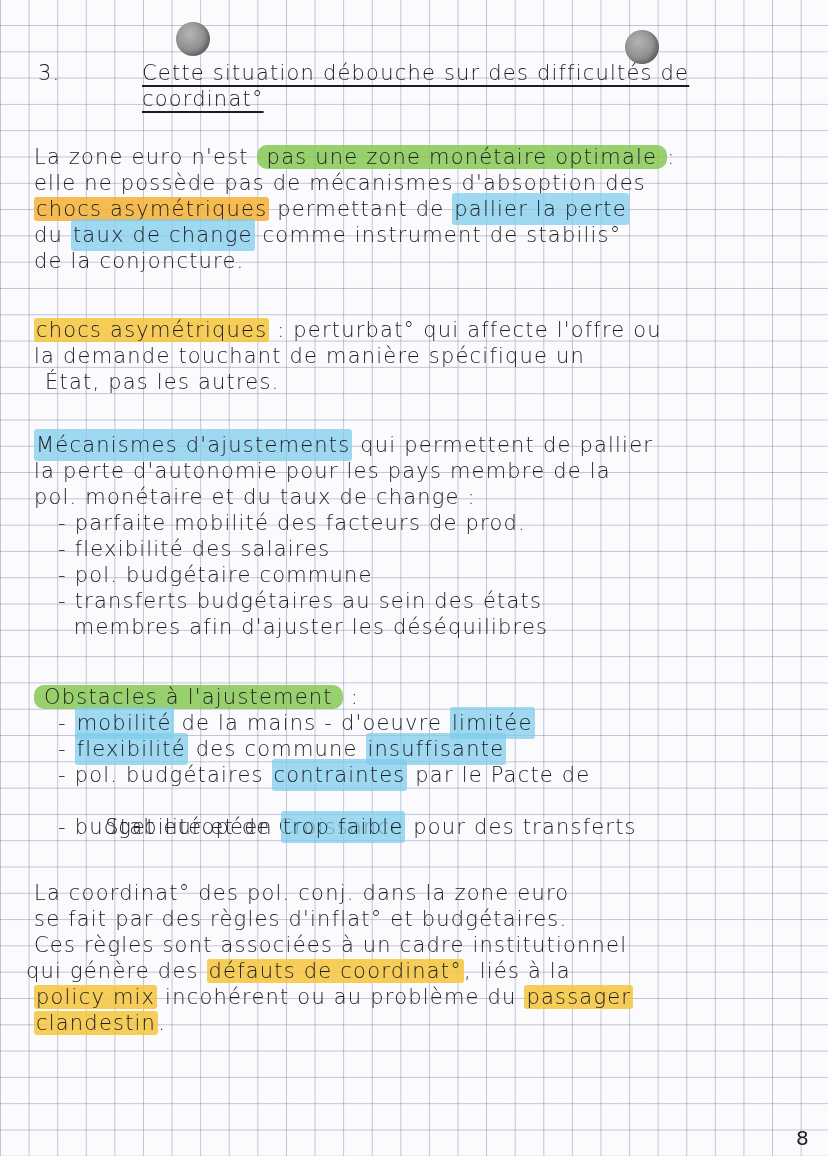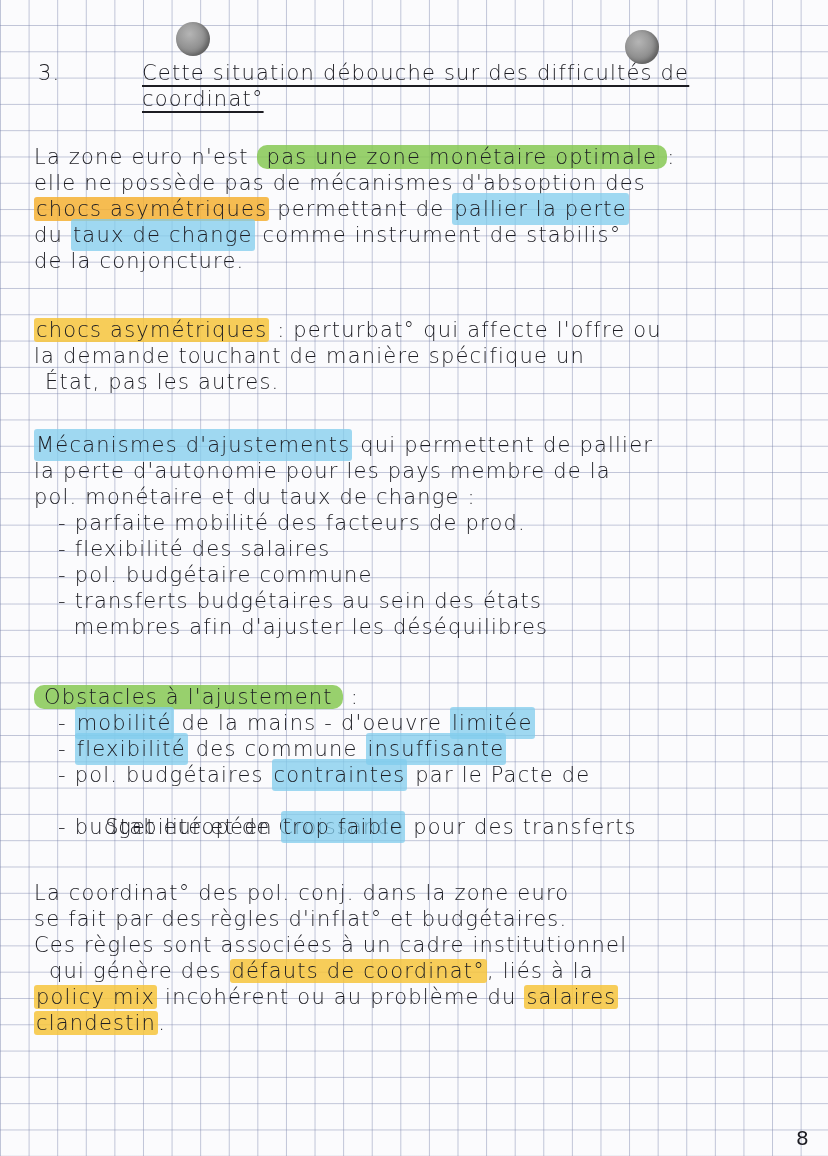--- a/index.html
+++ b/index.html
@@ -112,24 +112,24 @@
   </div>
   <div class="line" style="top:814px; left:58px;">
     <span>- budget européen </span><span class="hl-b">trop faible</span><span> pour des transferts</span>
   </div>
 </div>
 
 <div>
   <div class="line" style="top:880px; left:34px;"><span>La coordinat° des pol. conj. dans la zone euro</span></div>
   <div class="line" style="top:906px; left:34px;"><span>se fait par des règles d'inflat° et budgétaires.</span></div>
   <div class="line" style="top:932px; left:34px;"><span>Ces règles sont associées à un cadre institutionnel</span></div>
-  <div class="line" style="top:958px; left:49px;">
+  <div class="line" style="top:958px; left:26px;">
     <span>qui génère des </span><span class="hl-y">défauts de coordinat°</span><span>, liés à la</span>
   </div>
   <div class="line" style="top:984px; left:34px;">
-    <span class="hl-y">policy mix</span><span> incohérent ou au problème du </span><span class="hl-y">salaires</span>
+    <span class="hl-y">policy mix</span><span> incohérent ou au problème du </span><span class="hl-y">passager</span>
   </div>
   <div class="line" style="top:1010px; left:34px;">
     <span class="hl-y">clandestin</span><span>.</span>
   </div>
 </div>
 
 <div class="page-number">8</div>
 
 </body></html>

